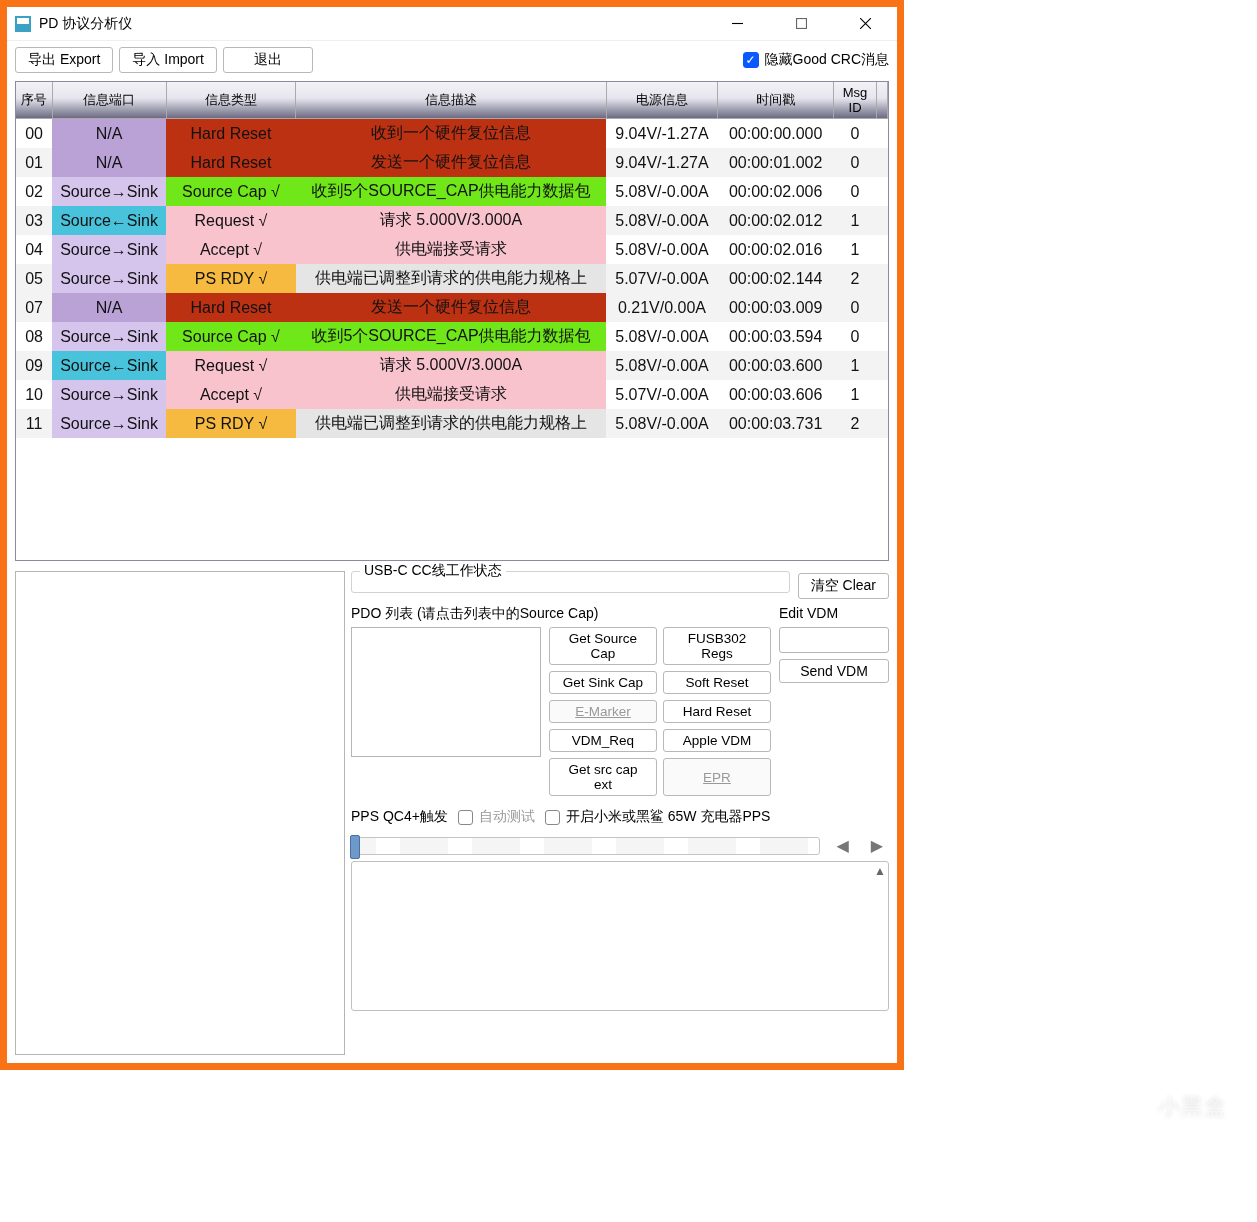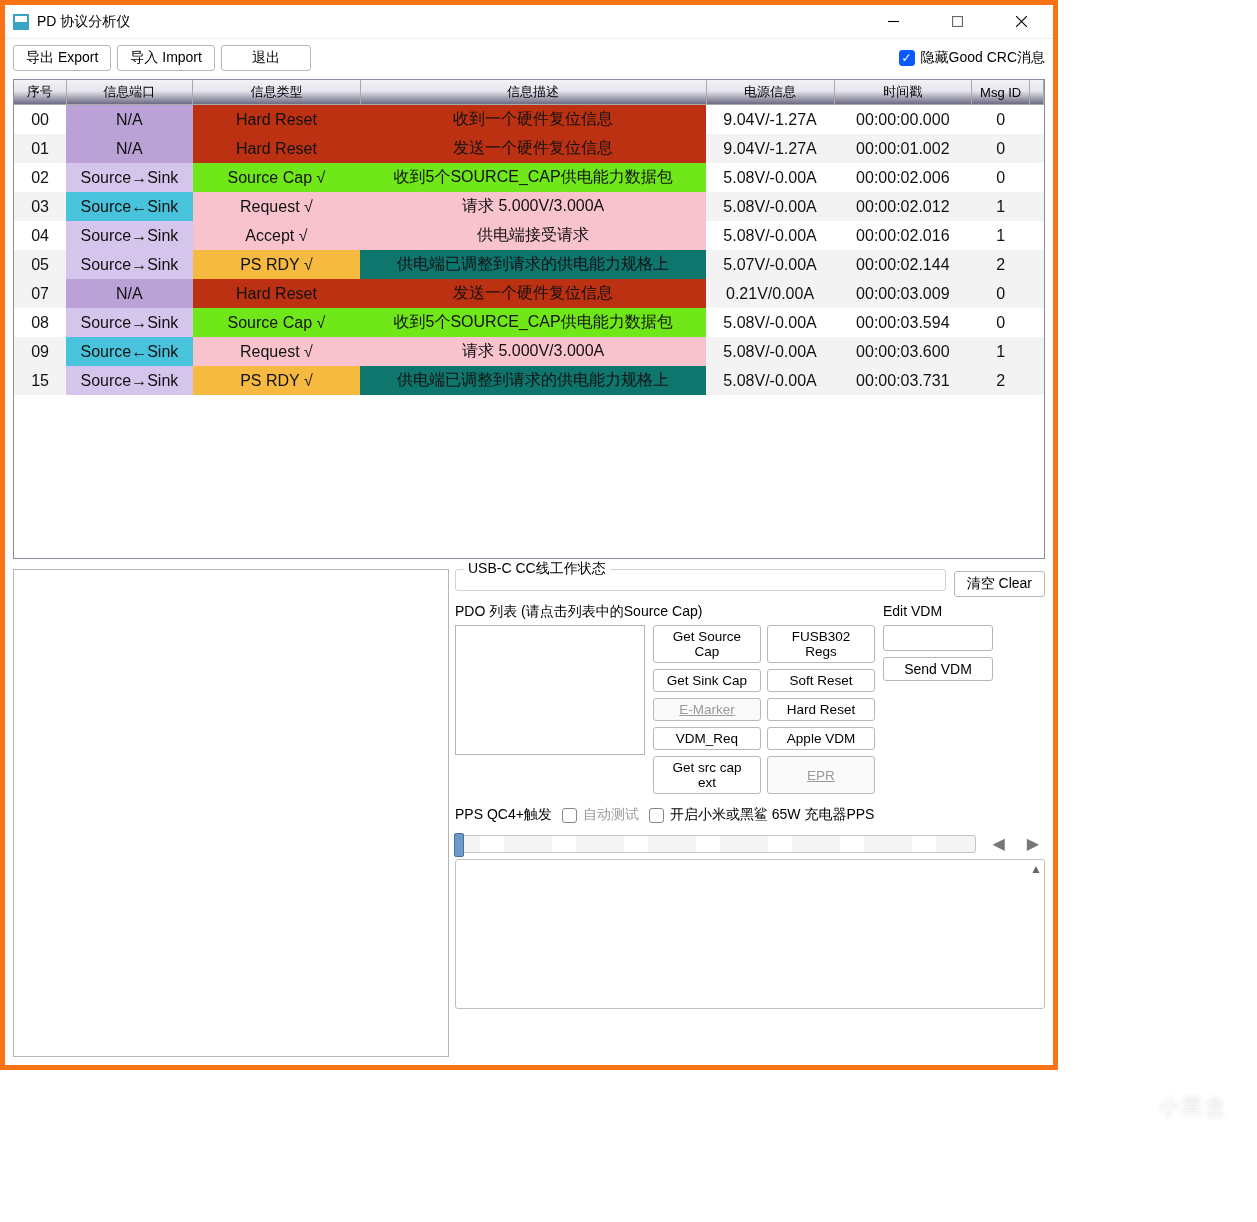--- a/index.html
+++ b/index.html
@@ -3,24 +3,24 @@
   <meta charset="utf-8">
   <style>
     * { box-sizing: border-box; margin: 0; padding: 0; }
     body {
       font-family: "Microsoft YaHei", "Segoe UI", Arial, sans-serif;
       font-size: 14px;
       background: #fff;
       overflow: hidden;
     }
     .window {
-      width: 1058px;
+      width: 904px;
       height: 1070px;
       background: #fff;
-      border: 5px solid #f97316;
+      border: 7px solid #f97316;
       display: flex;
       flex-direction: column;
     }
     .titlebar {
       height: 34px;
       display: flex;
       align-items: center;
       padding: 0 8px;
       border-bottom: 1px solid #eee;
     }
@@ -103,21 +103,21 @@
     .port-na { background:#baa2d6; }
     .port-srcsink { background:#d5c4ec; }
     .port-sinksrc { background:#49c3db; }
     .type-hard { background:#bd3113; color:#111; }
     .type-green { background:#6fe719; }
     .type-pink { background:#f9c3ce; }
     .type-orange { background:#f5ba3f; }
     .desc-hard { background:#bd3113; color:#111; }
     .desc-green { background:#6fe719; }
     .desc-pink { background:#f9c3ce; }
-    .desc-orange { background:#0f766e; }
+    .desc-orange { background:#e5e5e5; }
     .plain-bg0 { background:#ffffff; }
     .plain-bg1 { background:#f3f3f3; }
     
     .lower {
       display:flex;
       gap: 6px;
       margin: 10px 8px 8px 8px;
       flex:1;
       min-height:0;
     }
@@ -328,21 +328,31 @@
     <td class="plain-bg1">09</td>
     <td class="port-sinksrc">Source←Sink</td>
     <td class="type-pink">Request √</td>
     <td class="desc-pink">请求 5.000V/3.000A</td>
     <td class="plain-bg1">5.08V/-0.00A</td>
     <td class="plain-bg1">00:00:03.600</td>
     <td class="plain-bg1">1</td>
     <td class="plain-bg1"></td>
           </tr>
           <tr>
-    <td class="plain-bg1">15</td>
+    <td class="plain-bg0">10</td>
+    <td class="port-srcsink">Source→Sink</td>
+    <td class="type-pink">Accept √</td>
+    <td class="desc-pink">供电端接受请求</td>
+    <td class="plain-bg0">5.07V/-0.00A</td>
+    <td class="plain-bg0">00:00:03.606</td>
+    <td class="plain-bg0">1</td>
+    <td class="plain-bg0"></td>
+          </tr>
+          <tr>
+    <td class="plain-bg1">11</td>
     <td class="port-srcsink">Source→Sink</td>
     <td class="type-orange">PS RDY √</td>
     <td class="desc-orange">供电端已调整到请求的供电能力规格上</td>
     <td class="plain-bg1">5.08V/-0.00A</td>
     <td class="plain-bg1">00:00:03.731</td>
     <td class="plain-bg1">2</td>
     <td class="plain-bg1"></td>
           </tr>
         </tbody>
     </table>

